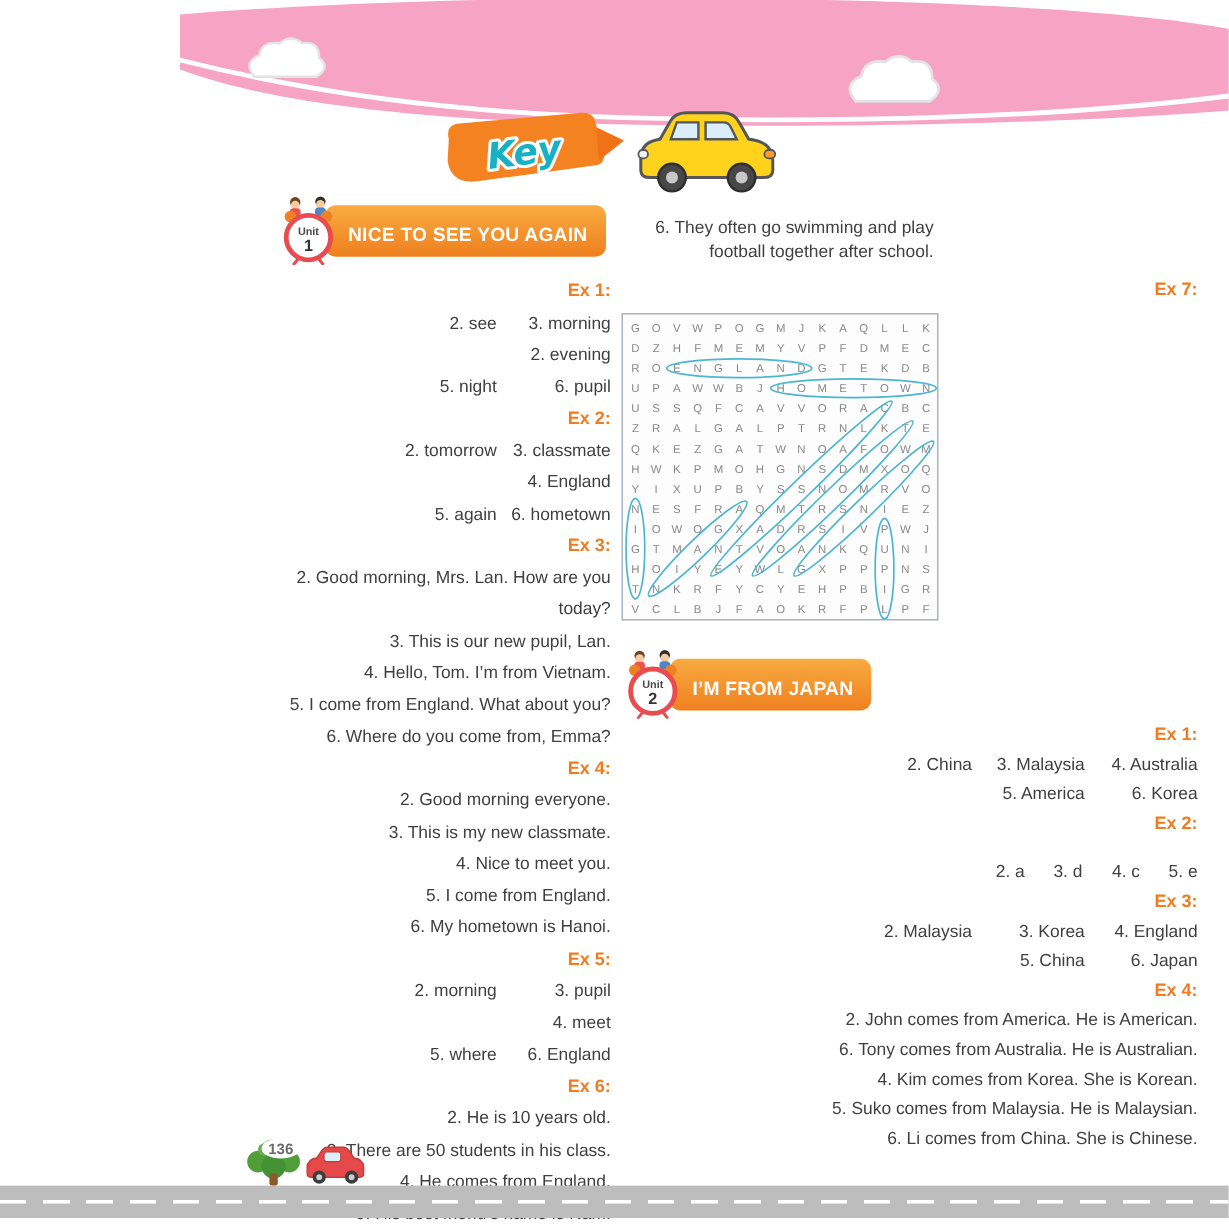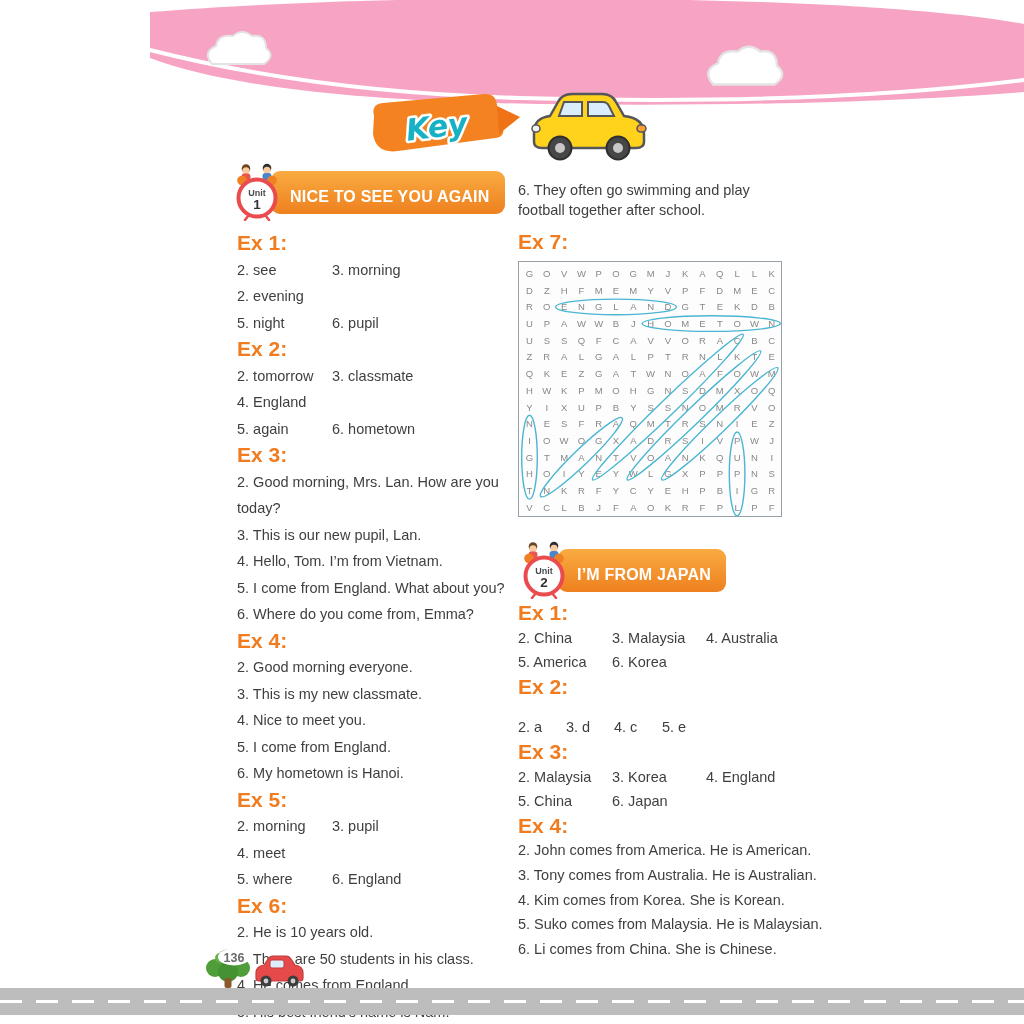--- a/index.html
+++ b/index.html
@@ -1,21 +1,21 @@
 <!DOCTYPE html>
 <html><head>
 <meta charset="utf-8">
 <style>
   * { box-sizing: border-box; }
   html, body { margin: 0; padding: 0; }
   body { width: 1024px; height: 1024px; background: #fff; font-family: "Liberation Sans", sans-serif; }
   #page { position: relative; width: 1024px; height: 1024px; background: #fff; overflow: hidden; }
 
-  .txt { font-size: 14.5px; color: #3f3f3f; }
-  .ex-h { color: #f07c1f; font-weight: 700; font-size: 21px; }
+  .txt { font-size: 14.5px; color: #3f3f3f; text-align: right; }
+  .ex-h { color: #f07c1f; font-weight: 700; font-size: 15px; }
 
   #header-decor { position: absolute; left: 0; top: 0; }
   #key-banner { position: absolute; left: 366px; top: 92px; }
   .key-text { font-family: "DejaVu Sans", sans-serif; font-size: 30px; font-weight: 700; font-style: italic;
               fill: #17b1c6; stroke: #fff; stroke-width: 5px; paint-order: stroke; stroke-linejoin: round;
               text-anchor: middle; }
   #car-illus { position: absolute; left: 520px; top: 78px; }
 
   #u1-header { position: absolute; left: 231px; top: 163px; }
   .unit-header { display: flex; align-items: center; }
@@ -409,21 +409,21 @@
 
       <div class="ex-h">Ex 2:</div>
       <div class="row4"><span>2. a</span><span>3. d</span><span>4. c</span><span>5. e</span></div>
 
       <div class="ex-h">Ex 3:</div>
       <div class="row3"><span>2. Malaysia</span><span>3. Korea</span><span>4. England</span></div>
       <div class="row3"><span>5. China</span><span>6. Japan</span></div>
 
       <div class="ex-h">Ex 4:</div>
       <div class="line">2. John comes from America. He is American.</div>
-      <div class="line">3. Tony comes from Australia. He is Australian.</div>
+      <div class="line">6. Tony comes from Australia. He is Australian.</div>
       <div class="line">4. Kim comes from Korea. She is Korean.</div>
       <div class="line">5. Suko comes from Malaysia. He is Malaysian.</div>
       <div class="line">6. Li comes from China. She is Chinese.</div>
     </div>
   </div>
 
   <div id="road">
     <div id="road-line"></div>
   </div>
   <svg id="footer-art" width="130" height="54" viewBox="0 0 130 54">

